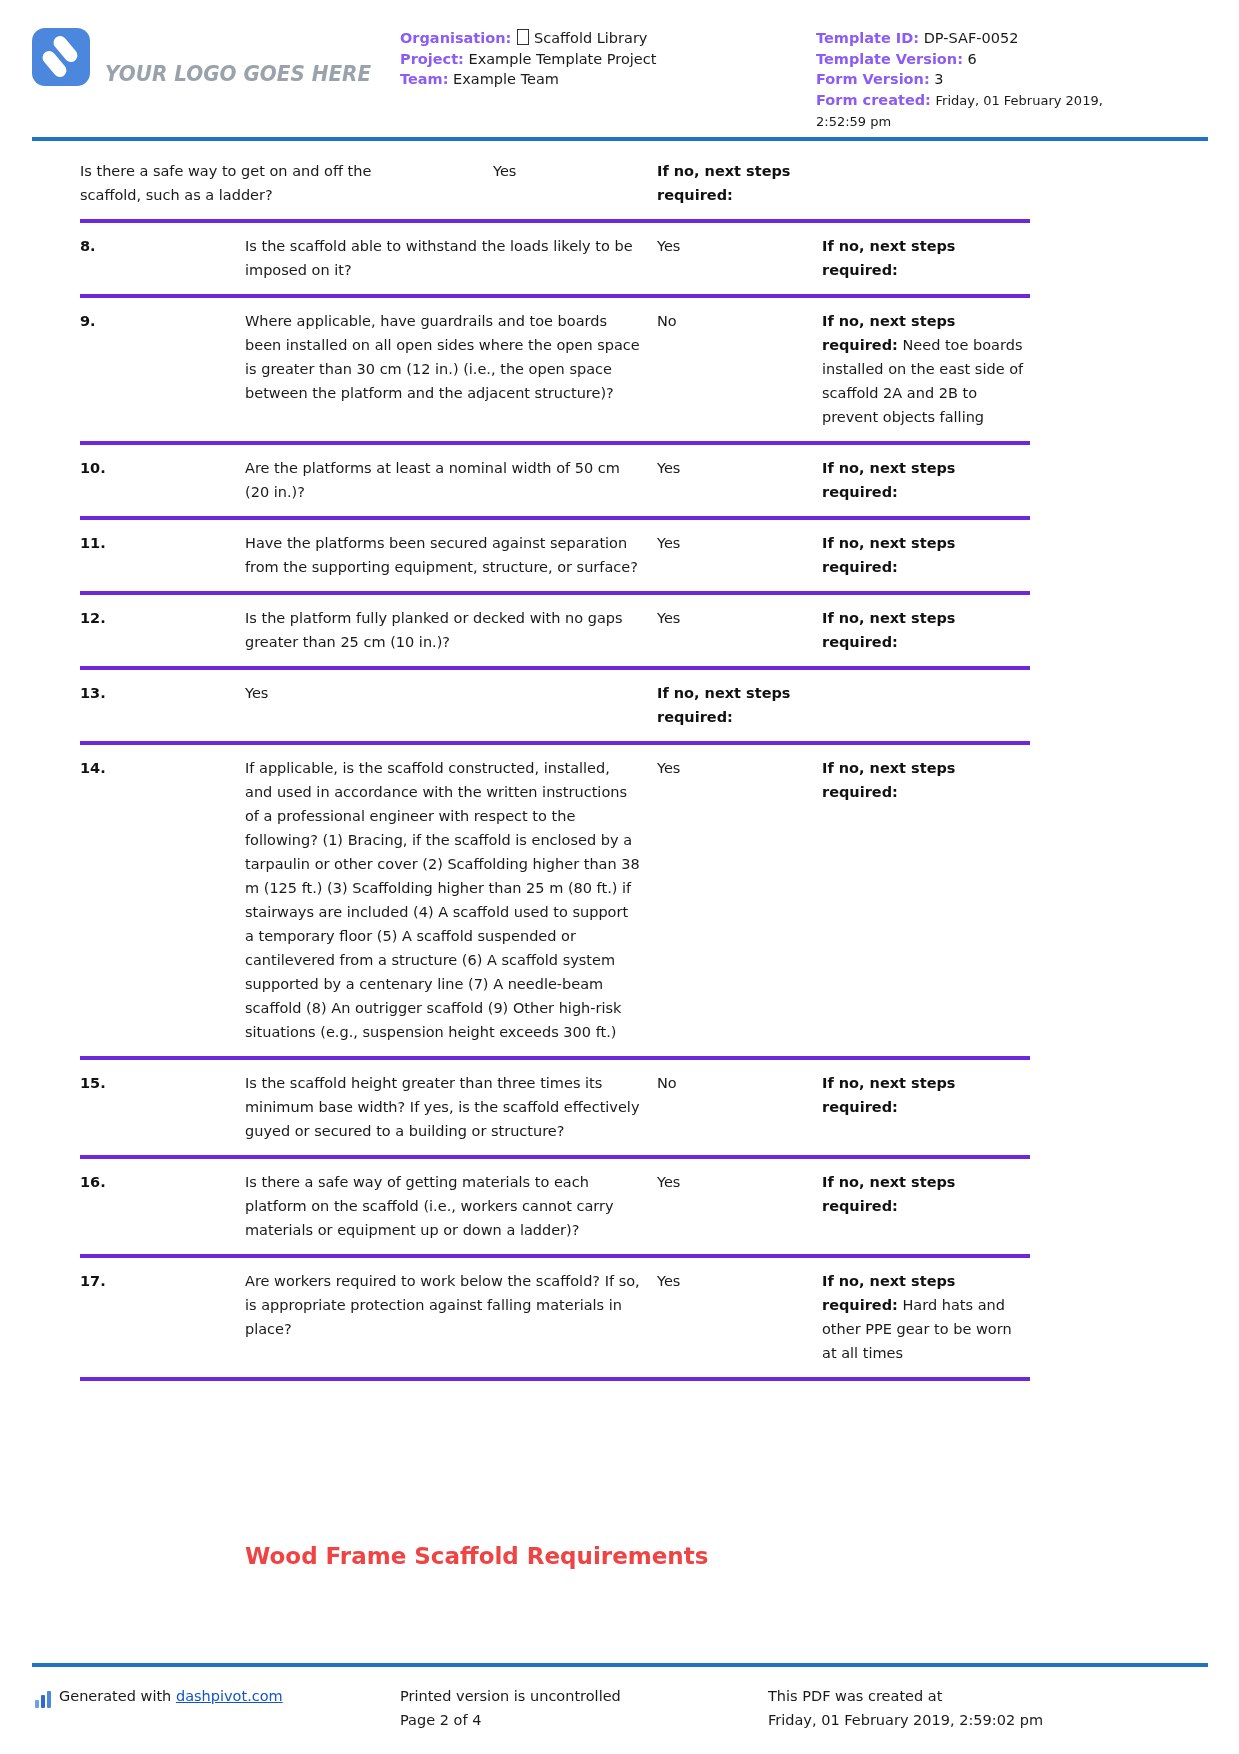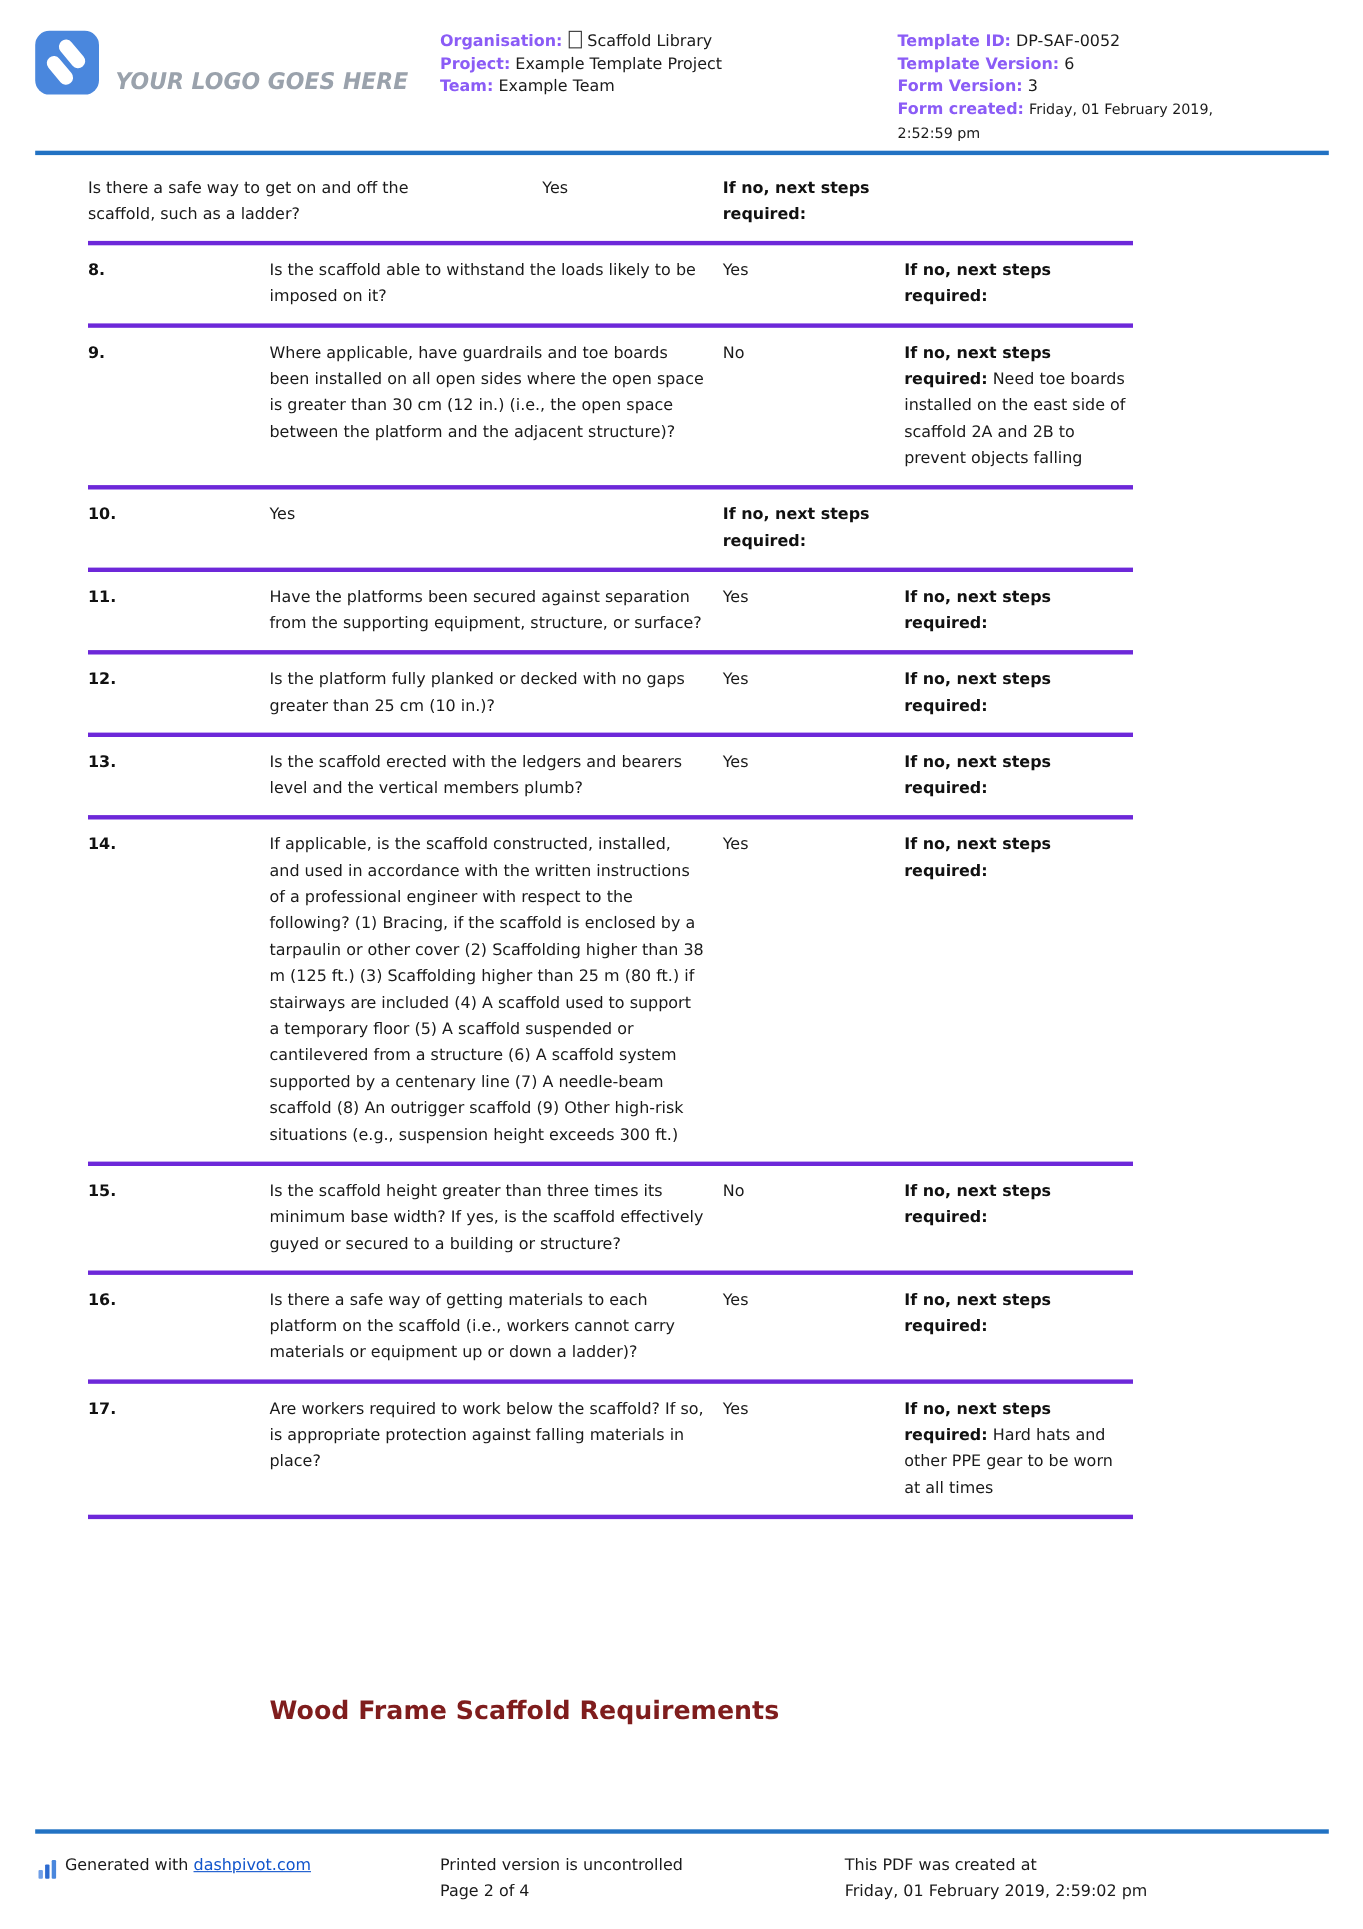--- a/index.html
+++ b/index.html
@@ -26,21 +26,21 @@
   
   .table{position:absolute;left:80px;top:148px;width:950px;}
   .row{display:grid;grid-template-columns:165px 412px 165px 208px;padding:11px 0 12px 0;border-bottom:4px solid #6d28d9;font-size:14.5px;line-height:24px;}
   .row .num{font-weight:bold;color:#111;}
   .row .q{max-width:395px;}
   .row .next b{color:#111;}
   .row.continuation{grid-template-columns:413px 164px 373px;}
   .row.continuation .q{max-width:345px;}
   .row.continuation .next{max-width:200px;}
   
-  .section-heading{position:absolute;left:245px;top:1543px;font-size:23px;font-weight:bold;color:#7f1d1d;}
+  .section-heading{position:absolute;left:245px;top:1543px;font-size:23px;font-weight:bold;color:#ef4444;}
   
   .footer{position:absolute;top:1684px;left:0;width:1239px;font-size:14.5px;line-height:24px;}
   .f-left{position:absolute;left:35px;top:0;display:flex;align-items:flex-end;}
   .bars{display:inline-flex;align-items:flex-end;gap:2px;height:17px;margin:4px 8px 0 0;}
   .bars i{display:block;width:4px;border-radius:1px;}
   .bars .b1{height:8px;background:#6f9ee7;}
   .bars .b2{height:13px;background:#2d6bd0;}
   .bars .b3{height:17px;background:#4a87dd;}
   .f-center{position:absolute;left:400px;top:0;}
   .f-right{position:absolute;left:768px;top:0;}
@@ -108,38 +108,38 @@
     <div class="next"><b>If no, next steps required:</b><span></span></div>
   </div>
       <div class="row">
     <div class="num">9.</div>
     <div class="q">Where applicable, have guardrails and toe boards been installed on all open sides where the open space is greater than 30 cm (12 in.) (i.e., the open space between the platform and the adjacent structure)?</div>
     <div class="a">No</div>
     <div class="next"><b>If no, next steps required:</b><span> Need toe boards installed on the east side of scaffold 2A and 2B to prevent objects falling</span></div>
   </div>
       <div class="row">
     <div class="num">10.</div>
+    <div class="q">Are the platforms at least a nominal width of 50 cm (20 in.)?</div>
     <div class="a">Yes</div>
     <div class="next"><b>If no, next steps required:</b><span></span></div>
   </div>
       <div class="row">
     <div class="num">11.</div>
     <div class="q">Have the platforms been secured against separation from the supporting equipment, structure, or surface?</div>
     <div class="a">Yes</div>
     <div class="next"><b>If no, next steps required:</b><span></span></div>
   </div>
       <div class="row">
     <div class="num">12.</div>
     <div class="q">Is the platform fully planked or decked with no gaps greater than 25 cm (10 in.)?</div>
     <div class="a">Yes</div>
     <div class="next"><b>If no, next steps required:</b><span></span></div>
   </div>
       <div class="row">
     <div class="num">13.</div>
-    <div class="q">Is the scaffold erected with the ledgers and bearers level and the vertical members plumb?</div>
     <div class="a">Yes</div>
     <div class="next"><b>If no, next steps required:</b><span></span></div>
   </div>
       <div class="row">
     <div class="num">14.</div>
     <div class="q">If applicable, is the scaffold constructed, installed, and used in accordance with the written instructions of a professional engineer with respect to the following? (1) Bracing, if the scaffold is enclosed by a tarpaulin or other cover (2) Scaffolding higher than 38 m (125 ft.) (3) Scaffolding higher than 25 m (80 ft.) if stairways are included (4) A scaffold used to support a temporary floor (5) A scaffold suspended or cantilevered from a structure (6) A scaffold system supported by a centenary line (7) A needle-beam scaffold (8) An outrigger scaffold (9) Other high-risk situations (e.g., suspension height exceeds 300 ft.)</div>
     <div class="a">Yes</div>
     <div class="next"><b>If no, next steps required:</b><span></span></div>
   </div>
       <div class="row">

